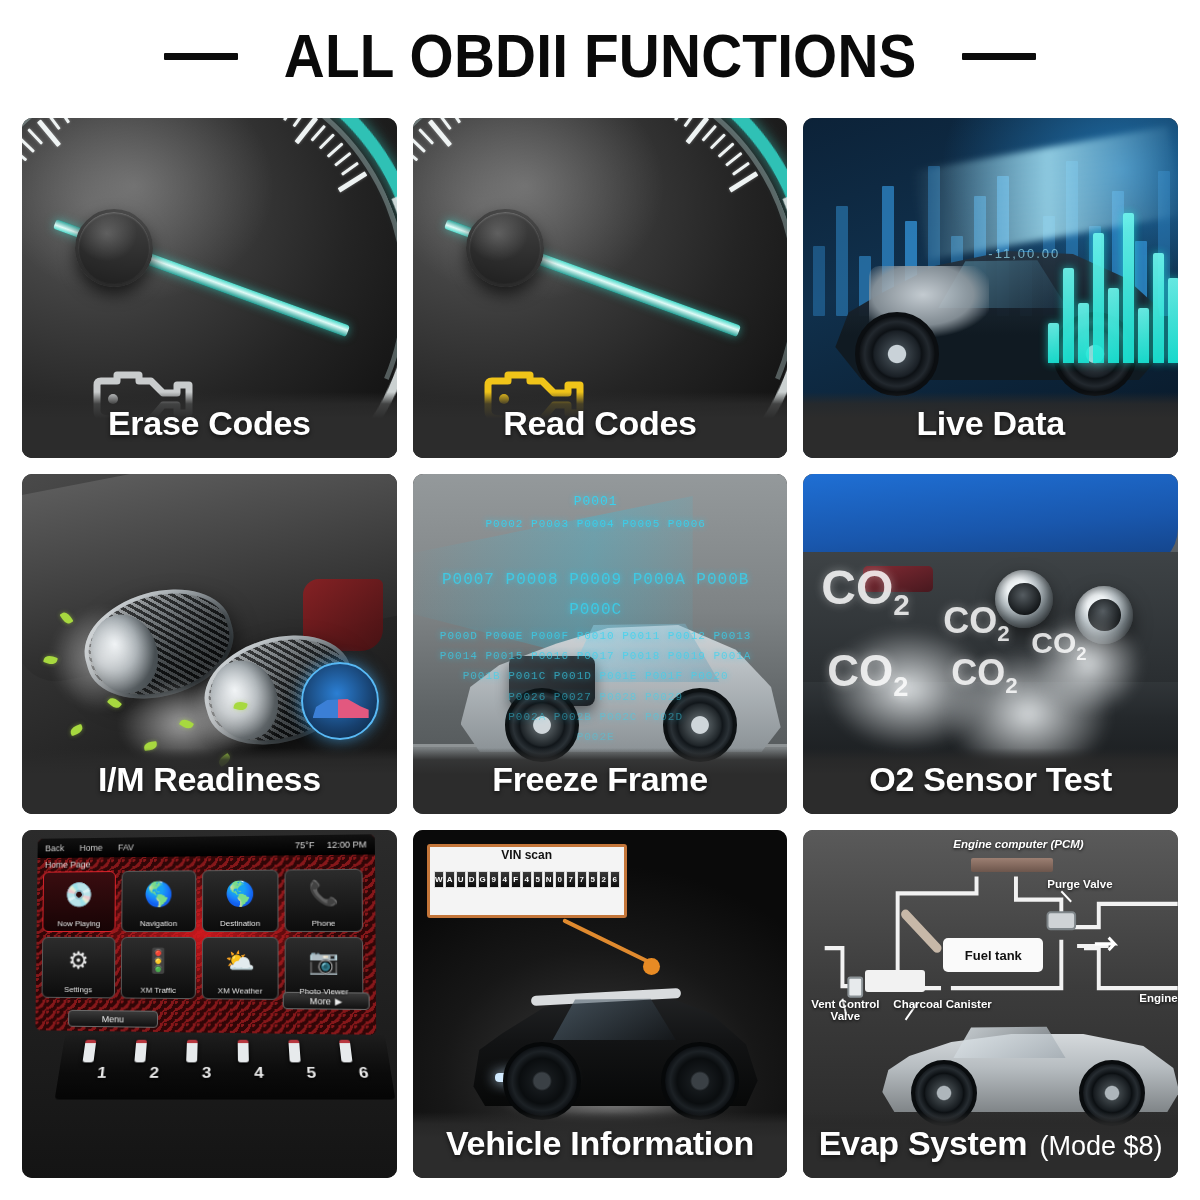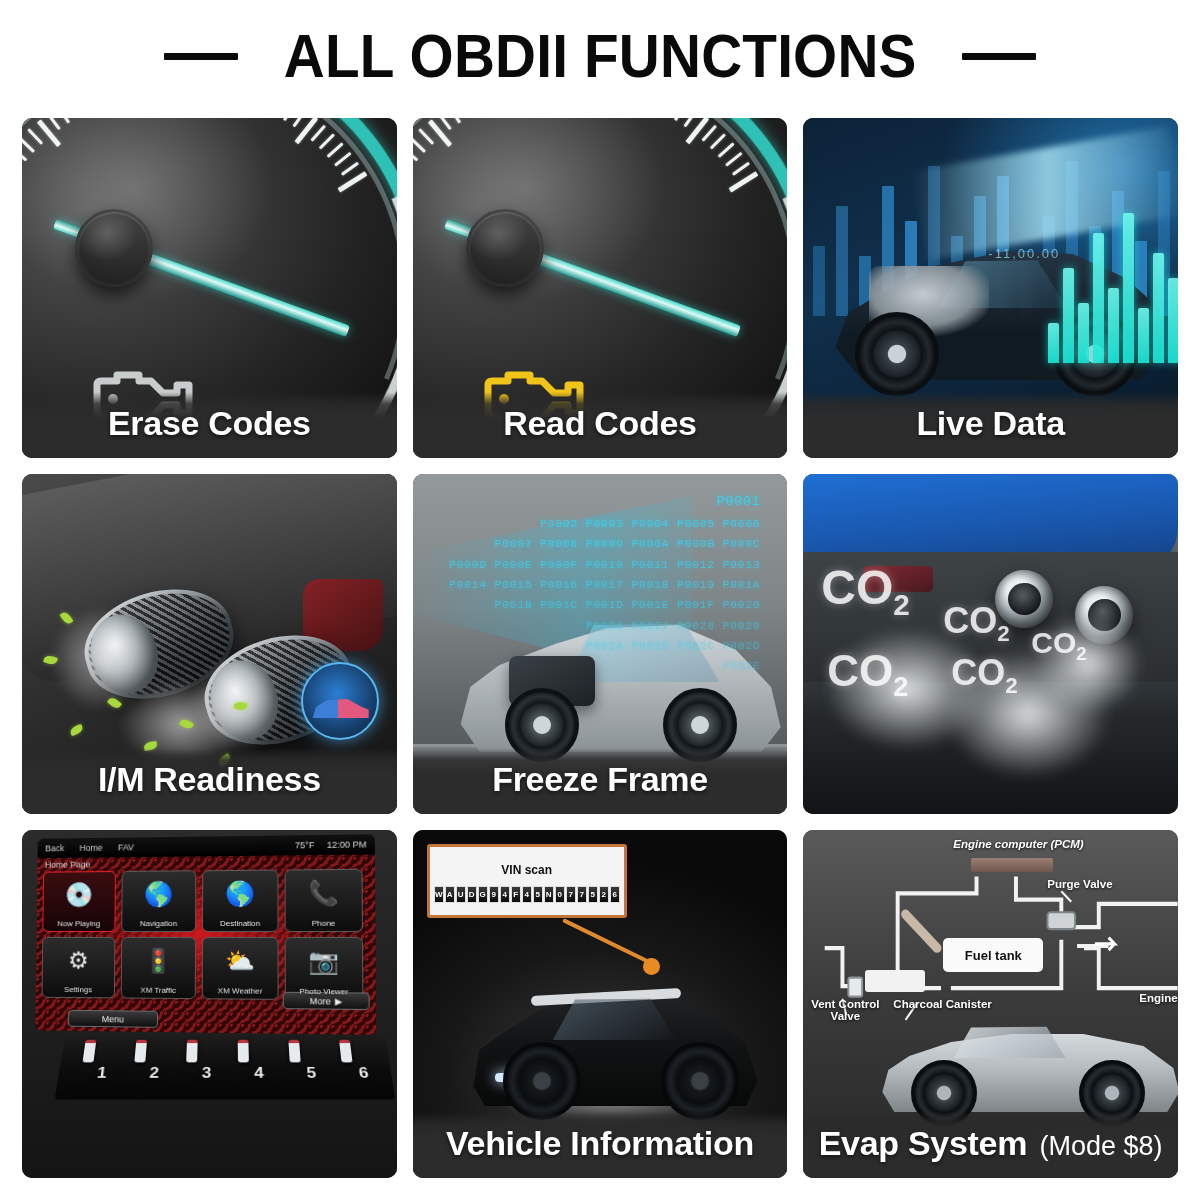--- a/index.html
+++ b/index.html
@@ -178,21 +178,21 @@
   .im-badge .bcar{ position:absolute; left:10px; bottom:20px; width:56px; height:22px;
     background: linear-gradient(90deg,#3b7fd6 0 45%, #e2587f 45% 100%);
     clip-path: polygon(0 100%, 6% 50%, 26% 18%, 62% 14%, 86% 48%, 100% 62%, 100% 100%); }
 
   
   .ff{ position:absolute; inset:0; background: linear-gradient(180deg,#94999b 0%,#7e8385 40%,#5e6365 70%,#4a4f51 100%); }
   .ff-road{ position:absolute; left:0; bottom:0; width:100%; height:70px;
     background: linear-gradient(180deg,#7b8082,#55595b); border-top:3px solid #8e9395; }
   .ff-codes{ position:absolute; left:18px; top:16px; width:330px; color:#36d4f2;
     font-family:"Liberation Mono", monospace; font-size:11px; letter-spacing:1px; line-height:1.85;
-    text-align:right; text-shadow:0 0 6px rgba(54,212,242,.85); opacity:.95; }
+    text-align:center; text-shadow:0 0 6px rgba(54,212,242,.85); opacity:.95; }
   .ff-beam{ position:absolute; left:0; top:22px; width:280px; height:190px;
     background: linear-gradient(100deg, rgba(40,200,235,.0) 0%, rgba(40,200,235,.28) 60%, rgba(40,200,235,.05) 100%);
     clip-path: polygon(0% 30%, 100% 0%, 100% 100%, 0% 62%); }
   .ff-car{ position:absolute; left:48px; bottom:62px; width:320px; height:155px;
     background: linear-gradient(to bottom,#e3e6e8 0%,#b9bfc3 45%,#8b9296 100%);
     clip-path: polygon(0% 82%, 3% 58%, 12% 44%, 30% 30%, 46% 20%, 68% 18%, 86% 34%, 97% 58%, 100% 84%, 94% 100%, 6% 100%); }
   .ff-cabin{ position:absolute; left:140px; bottom:132px; width:170px; height:62px;
     background: linear-gradient(140deg, rgba(150,215,235,.55), rgba(90,140,165,.35));
     clip-path: polygon(8% 100%, 24% 8%, 78% 6%, 98% 100%); }
   .ff-eng{ position:absolute; left:96px; bottom:108px; width:86px; height:50px;
@@ -258,21 +258,21 @@
     transform: perspective(500px) rotateX(26deg); border-radius:4px; }
   .pbtn{ position:absolute; top:6px; width:11px; height:26px; border-radius:3px;
     background: linear-gradient(180deg,#b8373f 0 16%, #e7eaec 16% 100%); box-shadow:0 2px 4px #000; }
   .pnum{ position:absolute; top:34px; color:#e8e8e8; font-size:17px; font-weight:600;
     text-shadow:0 1px 3px #000; }
 
   
   .vi{ position:absolute; inset:0; background: radial-gradient(70% 60% at 50% 70%, #3b3b3b 0%, #171717 60%, #0a0a0a 100%); }
   .vi-box{ position:absolute; left:14px; top:14px; width:200px; height:74px;
     background:#f4f4f4; border:3px solid #c4763a; border-radius:3px;
-    display:flex; flex-direction:column; align-items:center; justify-content:flex-start; padding-top:16px; }
+    display:flex; flex-direction:column; align-items:center; justify-content:flex-start; padding-top:1px; }
   .vi-box .vt{ font-size:12px; font-weight:700; color:#111; }
   .vi-vin{ display:flex; gap:1px; margin-top:9px; }
   .vi-vin span{ width:10px; height:17px; background:linear-gradient(180deg,#3a3a3a,#0b0b0b);
     color:#fff; font-size:8px; font-weight:700; display:flex; align-items:center; justify-content:center;
     border:1px solid #ddd; }
   .vi-ptr{ position:absolute; left:150px; top:88px; width:100px; height:4px; background:#e08a2e;
     transform: rotate(26deg); transform-origin: 0 50%; border-radius:2px; }
   .vi-dot{ position:absolute; left:230px; top:128px; width:17px; height:17px; border-radius:50%; background:#e88b24; }
   .vi-car{ position:absolute; left:55px; bottom:72px; width:290px; height:140px;
     background: linear-gradient(180deg,#2a2c2e 0%,#121314 55%,#070808 100%);
@@ -487,21 +487,21 @@
         <div class="ff-road"></div>
         <div class="ff-beam"></div>
         <div class="ff-car"></div>
         <div class="ff-cabin"></div>
         <div class="ff-eng"></div>
         <div class="ff-wheel" style="left:92px;"></div>
         <div class="ff-wheel" style="left:250px;"></div>
         <div class="ff-codes" id="ffcodes">
             <div style="opacity: 1; font-size: 13px;">P0001</div>
             <div style="opacity: 0.94; font-size: 11px;">P0002  P0003  P0004  P0005  P0006</div>
-            <div style="opacity: 0.88; font-size: 11px;">P0007  P0008  P0009  P000A  P000B  P000C</div>
+            <div style="opacity: 0.88; font-size: 16px; margin-top: 32px;">P0007  P0008  P0009  P000A  P000B  P000C</div>
             <div style="opacity: 0.82; font-size: 11px;">P000D  P000E  P000F  P0010  P0011  P0012  P0013</div>
             <div style="opacity: 0.76; font-size: 11px;">P0014  P0015  P0016  P0017  P0018  P0019  P001A</div>
             <div style="opacity: 0.7; font-size: 11px;">P001B  P001C  P001D  P001E  P001F  P0020</div>
             <div style="opacity: 0.58; font-size: 11px;">P0026  P0027  P0028  P0029</div>
             <div style="opacity: 0.52; font-size: 11px;">P002A  P002B  P002C  P002D</div>
             <div style="opacity: 0.46; font-size: 11px;">P002E</div>
           </div>
       </div>
       <div class="caption cap-h">
         <div class="main">Freeze Frame</div>
@@ -520,20 +520,23 @@
             <div class="hole"></div>
           </div>
         <div class="o2-smoke" style="left:-10px; top:130px; width:230px; height:170px;"></div>
         <div class="o2-smoke" style="left:110px; top:150px; width:230px; height:180px;"></div>
         <div class="o2-smoke" style="left:210px; top:120px; width:150px; height:140px;"></div>
         <div class="co2" style="left:18px;  top:86px;  font-size:48px;">CO<sub>2</sub></div>
         <div class="co2" style="left:140px; top:126px; font-size:36px;">CO<sub>2</sub></div>
         <div class="co2" style="left:228px; top:152px; font-size:30px;">CO<sub>2</sub></div>
         <div class="co2" style="left:24px;  top:172px; font-size:44px;">CO<sub>2</sub></div>
         <div class="co2" style="left:148px; top:178px; font-size:36px;">CO<sub>2</sub></div>
+      </div>
+      <div class="caption cap-h">
+        <div class="main">O2 Sensor Test</div>
       </div>
     </div>
 
     <div class="card">
       <div class="art obm">
         <div class="obm-screen">
           <div class="obm-honey"></div>
           <div class="obm-top">
             <span>Back</span>
             <span>Home</span>

